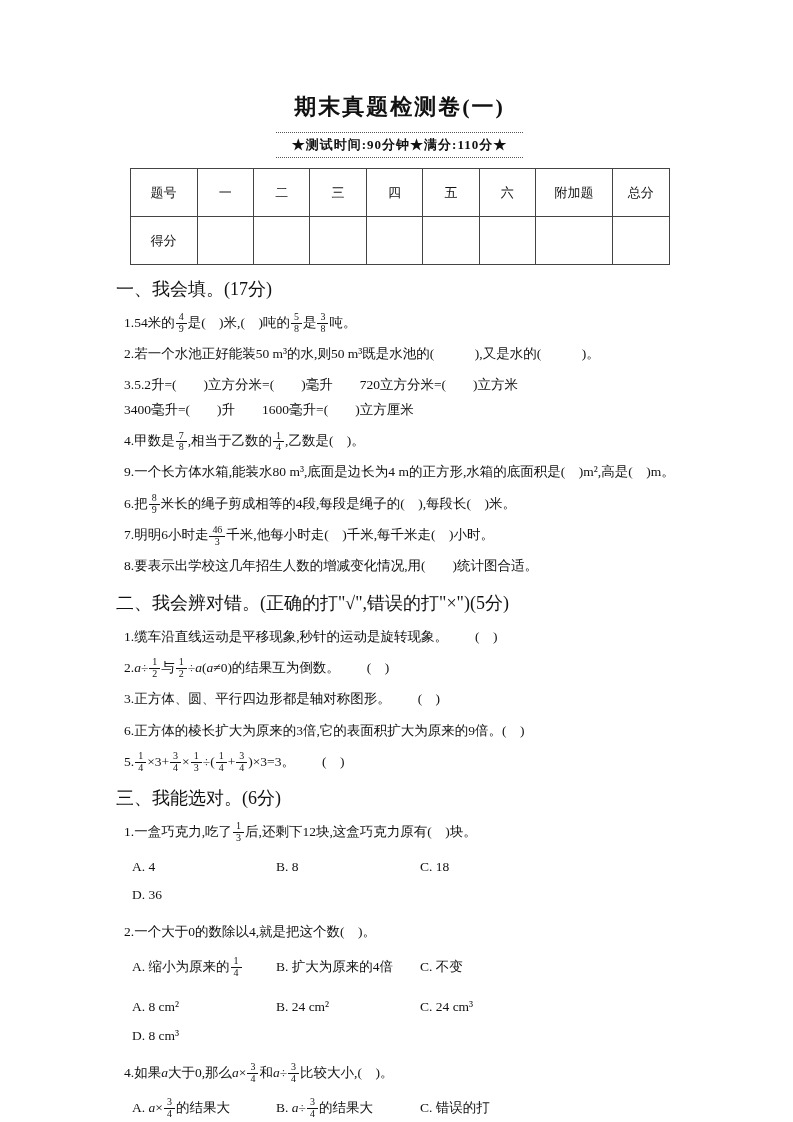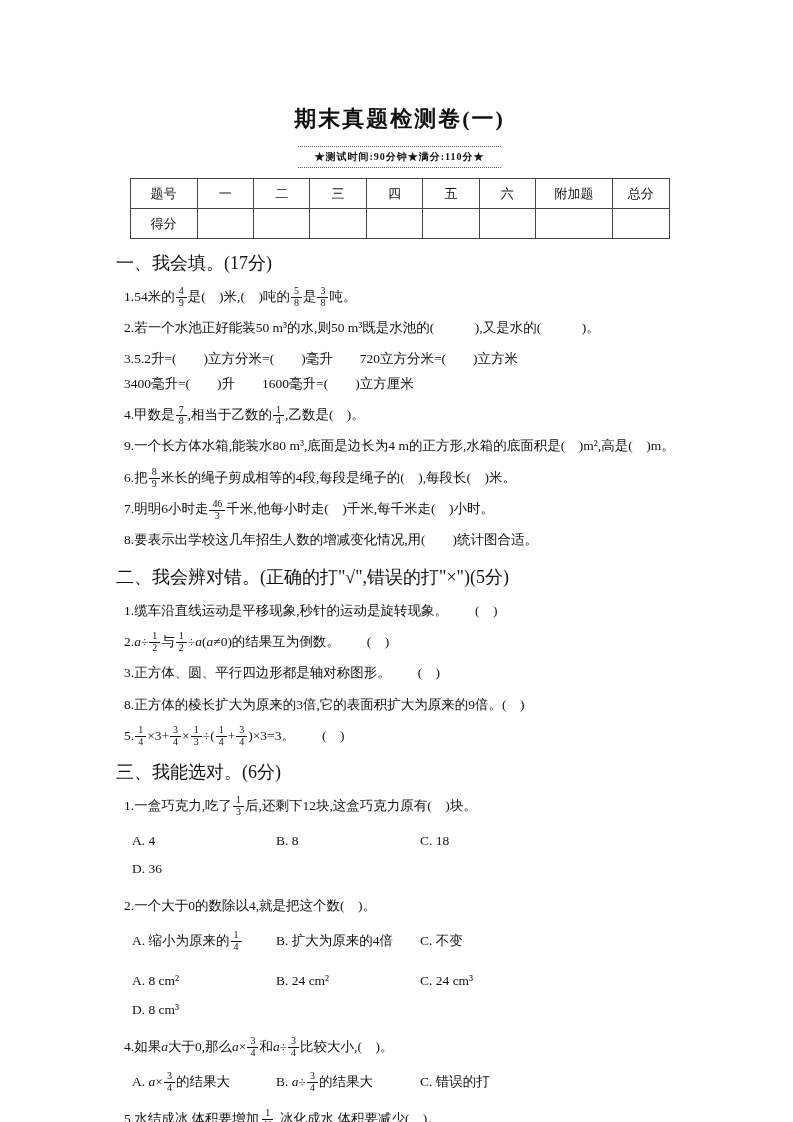--- a/index.html
+++ b/index.html
@@ -7,48 +7,48 @@
     width:793px;
     min-height:1122px;
     box-sizing:border-box;
     padding:92px 110px 40px 116px;
     font-family:"Liberation Serif","DejaVu Serif",serif;
     font-size:13.5px;
     color:#111;
     background:#ffffff;
   }
   .title{
-    margin:12px;
+    margin:0;
     text-align:center;
     font-size:22px;
     font-weight:bold;
     letter-spacing:2px;
   }
   .subtitle-wrap{text-align:center;margin-top:10px;}
   .subtitle{
     display:inline-block;
     border-top:1px dotted #555;
     border-bottom:1px dotted #555;
     padding:3px 16px;
-    font-size:10px;
+    font-size:13px;
     letter-spacing:1px;
     font-weight:bold;
   }
   .score-table{
     border-collapse:collapse;
     table-layout:fixed;
     width:540px;
     margin:10px auto 4px;
   }
   .score-table td{
     border:1px solid #444;
     height:21px;
     text-align:center;
     font-size:13px;
-    padding:4px 2px;
+    padding:13px 2px;
     overflow:hidden;
   }
   .score-table td:first-child{width:62px;}
   .score-table td:nth-child(8){width:72px;}
   .section{margin-top:4px;}
   .section-heading{font-size:18px;margin:10px 0 4px;line-height:1.6;}
   .question{margin:7px 8px;line-height:1.8;}
   .options{margin:2px 16px 12px;line-height:2.0;}
   .option{display:inline-block;min-width:140px;margin-right:4px;vertical-align:middle;}
   .frac{
@@ -136,21 +136,21 @@
         <div class="section-heading">二、我会辨对错。(正确的打"√",错误的打"×")(5分)</div>
         <div class="question">1.缆车沿直线运动是平移现象,秒针的运动是旋转现象。　　(　)</div>
         <div class="question">2.<i>a</i>÷<span class="frac">
             <span class="fnum">1</span>
             <span class="fden">2</span>
           </span>与<span class="frac">
             <span class="fnum">1</span>
             <span class="fden">2</span>
           </span>÷<i>a</i>(<i>a</i>≠0)的结果互为倒数。　　(　)</div>
         <div class="question">3.正方体、圆、平行四边形都是轴对称图形。　　(　)</div>
-        <div class="question">8.正方体的棱长扩大为原来的3倍,它的表面积扩大为原来的9倍。(　)</div>
+        <div class="question">6.正方体的棱长扩大为原来的3倍,它的表面积扩大为原来的9倍。(　)</div>
         <div class="question">5.<span class="frac">
             <span class="fnum">1</span>
             <span class="fden">4</span>
           </span>×3+<span class="frac">
             <span class="fnum">3</span>
             <span class="fden">4</span>
           </span>×<span class="frac">
             <span class="fnum">1</span>
             <span class="fden">3</span>
           </span>÷(<span class="frac">

